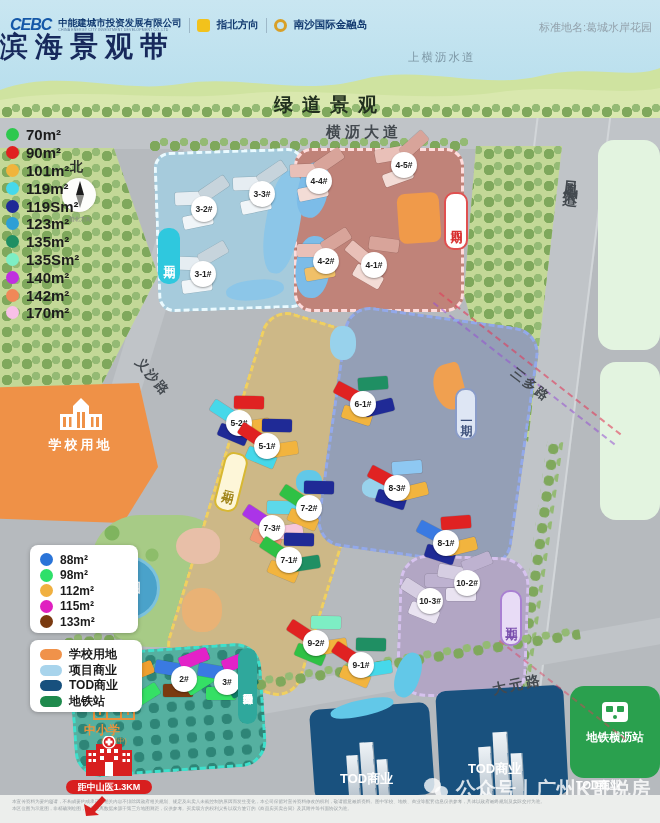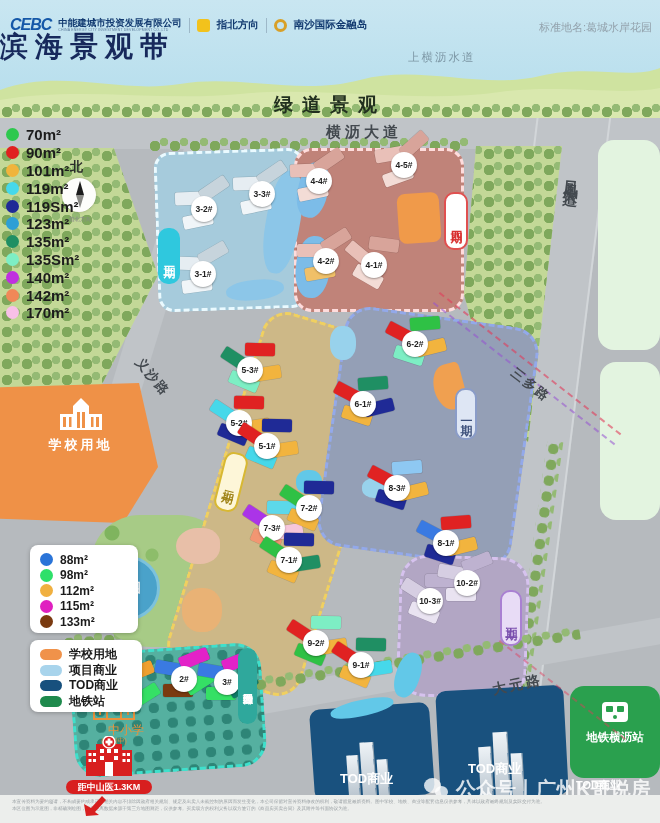--- a/index.html
+++ b/index.html
@@ -178,27 +178,20 @@
         <i class="blk" style="background: rgb(216, 164, 154); left: 30px; top: 6px; transform: rotate(-32deg);"></i>
         <i class="blk" style="background: rgb(240, 192, 104); left: 14px; top: 38px; transform: rotate(-10deg);"></i>
         <span class="blab">4-2#</span>
       </div>
       <div class="bldg" style="left: 339px; top: 232px;">
         <i class="blk" style="background: rgb(233, 192, 184); left: 6px; top: 16px; transform: rotate(40deg);"></i>
         <i class="blk" style="background: rgb(216, 164, 154); left: 30px; top: 6px; transform: rotate(8deg);"></i>
         <i class="blk" style="background: rgb(243, 220, 214); left: 14px; top: 38px; transform: rotate(30deg);"></i>
         <span class="blab">4-1#</span>
       </div>
-      <div class="bldg" style="left: 215px; top: 337px;">
-        <i class="blk" style="background: rgb(31, 143, 99); left: 6px; top: 16px; transform: rotate(33deg);"></i>
-        <i class="blk" style="background: rgb(224, 34, 34); left: 30px; top: 6px; transform: rotate(1deg);"></i>
-        <i class="blk" style="background: rgb(125, 238, 196); left: 14px; top: 38px; transform: rotate(23deg);"></i>
-        <i class="blk" style="background: rgb(242, 180, 62); left: 36px; top: 30px; transform: rotate(-9deg);"></i>
-        <span class="blab">5-3#</span>
-      </div>
       <div class="bldg" style="left: 204px; top: 390px;">
         <i class="blk" style="background: rgb(70, 216, 234); left: 6px; top: 16px; transform: rotate(33deg);"></i>
         <i class="blk" style="background: rgb(224, 34, 34); left: 30px; top: 6px; transform: rotate(1deg);"></i>
         <i class="blk" style="background: rgb(31, 42, 150); left: 14px; top: 38px; transform: rotate(23deg);"></i>
         <i class="blk" style="background: rgb(242, 180, 62); left: 36px; top: 30px; transform: rotate(-9deg);"></i>
         <span class="blab">5-2#</span>
       </div>
       <div class="bldg" style="left: 232px; top: 413px;">
         <i class="blk" style="background: rgb(224, 34, 34); left: 6px; top: 16px; transform: rotate(33deg);"></i>
         <i class="blk" style="background: rgb(31, 42, 150); left: 30px; top: 6px; transform: rotate(1deg);"></i>
@@ -232,27 +225,20 @@
         <i class="blk" style="background: rgb(47, 193, 69); left: 14px; top: 38px; transform: rotate(23deg);"></i>
         <i class="blk" style="background: rgb(242, 180, 62); left: 36px; top: 30px; transform: rotate(-9deg);"></i>
         <span class="blab">9-2#</span>
       </div>
       <div class="bldg" style="left: 326px; top: 632px;">
         <i class="blk" style="background: rgb(224, 34, 34); left: 6px; top: 16px; transform: rotate(33deg);"></i>
         <i class="blk" style="background: rgb(31, 143, 99); left: 30px; top: 6px; transform: rotate(1deg);"></i>
         <i class="blk" style="background: rgb(242, 180, 62); left: 14px; top: 38px; transform: rotate(23deg);"></i>
         <i class="blk" style="background: rgb(70, 216, 234); left: 36px; top: 30px; transform: rotate(-9deg);"></i>
         <span class="blab">9-1#</span>
-      </div>
-      <div class="bldg" style="left: 380px; top: 311px;">
-        <i class="blk" style="background: rgb(224, 34, 34); left: 6px; top: 16px; transform: rotate(28deg);"></i>
-        <i class="blk" style="background: rgb(47, 193, 69); left: 30px; top: 6px; transform: rotate(-4deg);"></i>
-        <i class="blk" style="background: rgb(125, 238, 196); left: 14px; top: 38px; transform: rotate(18deg);"></i>
-        <i class="blk" style="background: rgb(242, 180, 62); left: 36px; top: 30px; transform: rotate(-14deg);"></i>
-        <span class="blab">6-2#</span>
       </div>
       <div class="bldg" style="left: 328px; top: 371px;">
         <i class="blk" style="background: rgb(224, 34, 34); left: 6px; top: 16px; transform: rotate(28deg);"></i>
         <i class="blk" style="background: rgb(31, 143, 99); left: 30px; top: 6px; transform: rotate(-4deg);"></i>
         <i class="blk" style="background: rgb(242, 180, 62); left: 14px; top: 38px; transform: rotate(18deg);"></i>
         <i class="blk" style="background: rgb(31, 42, 150); left: 36px; top: 30px; transform: rotate(-14deg);"></i>
         <span class="blab">6-1#</span>
       </div>
       <div class="bldg" style="left: 362px; top: 455px;">
         <i class="blk" style="background: rgb(224, 34, 34); left: 6px; top: 16px; transform: rotate(28deg);"></i>
@@ -323,21 +309,21 @@
   </div>
   <div class="abs" style="left:58px;top:216px;width:44px;text-align:center;font-size:5.5px;color:#8a8a8a;z-index:6;">指北方向</div>
 
   <svg class="abs" style="left:92px;top:688px;z-index:6;" width="44" height="32" viewBox="0 0 44 32">
     <rect x="2" y="14" width="40" height="17" fill="none" stroke="#e8923c" stroke-width="2"></rect>
     <rect x="15" y="7" width="14" height="24" fill="none" stroke="#e8923c" stroke-width="2"></rect>
     <polygon points="22,0 30,7 14,7" fill="none" stroke="#e8923c" stroke-width="2"></polygon>
     <line x1="8" y1="18" x2="8" y2="27" stroke="#e8923c" stroke-width="2"></line>
     <line x1="36" y1="18" x2="36" y2="27" stroke="#e8923c" stroke-width="2"></line>
   </svg>
-  <div class="abs" style="left:84px;top:722px;width:60px;text-align:right;color:#e8923c;font-weight:normal;font-size:12px;z-index:6;">中小学</div>
+  <div class="abs" style="left:84px;top:722px;width:60px;text-align:left;color:#e8923c;font-weight:bold;font-size:12px;z-index:6;">中小学</div>
   <div class="abs" style="left:84px;top:736px;width:60px;text-align:center;color:#e8923c;font-size:7px;z-index:6;">(规划中)</div>
 
   <svg class="abs" id="hosp-icon" width="46" height="40" viewBox="0 0 46 40">
     <rect x="0" y="14" width="12" height="26" fill="#d81f1f"></rect>
     <rect x="34" y="14" width="12" height="26" fill="#d81f1f"></rect>
     <rect x="10" y="8" width="26" height="32" fill="#d81f1f"></rect>
     <circle cx="23" cy="6" r="6" fill="#d81f1f" stroke="#fff" stroke-width="1.5"></circle>
     <rect x="21.6" y="2.5" width="2.8" height="7" fill="#fff"></rect>
       <rect x="19.5" y="4.6" width="7" height="2.8" fill="#fff"></rect>
     <rect x="2.5" y="17" width="3" height="3" fill="#fff"></rect>

